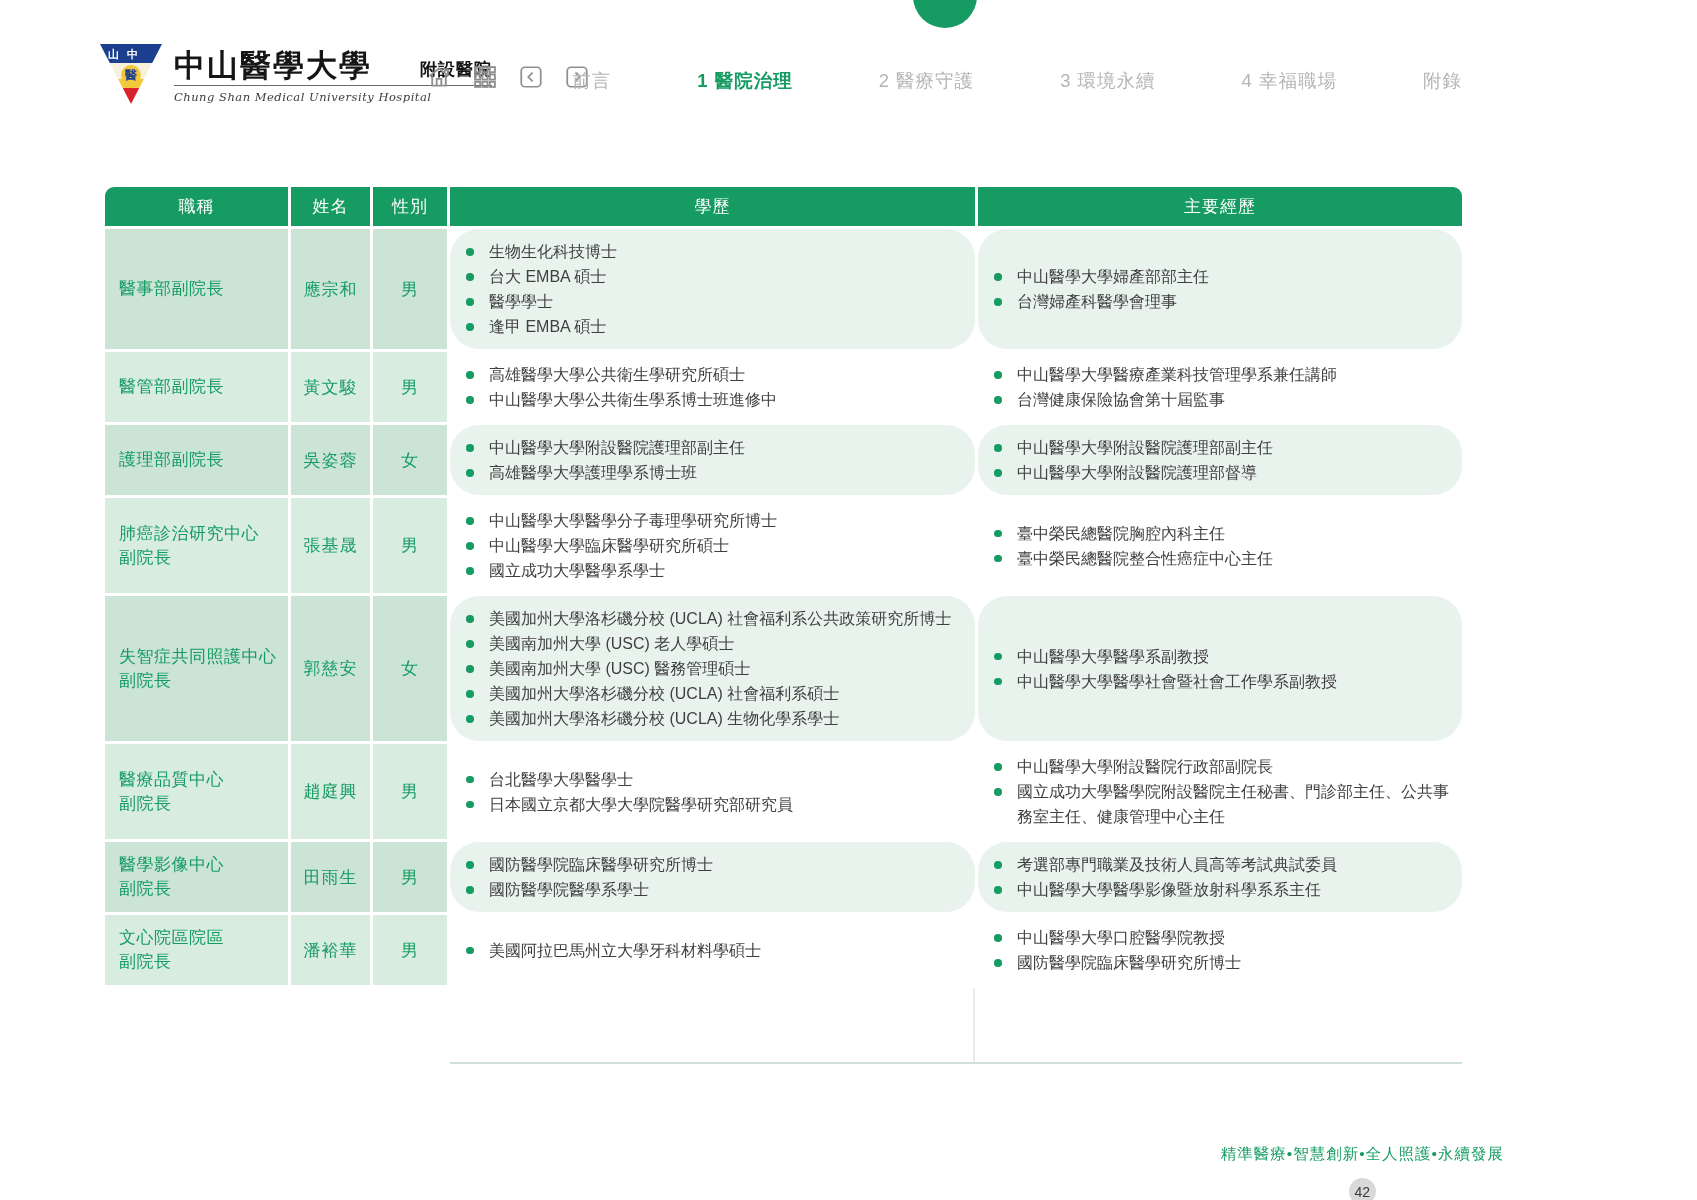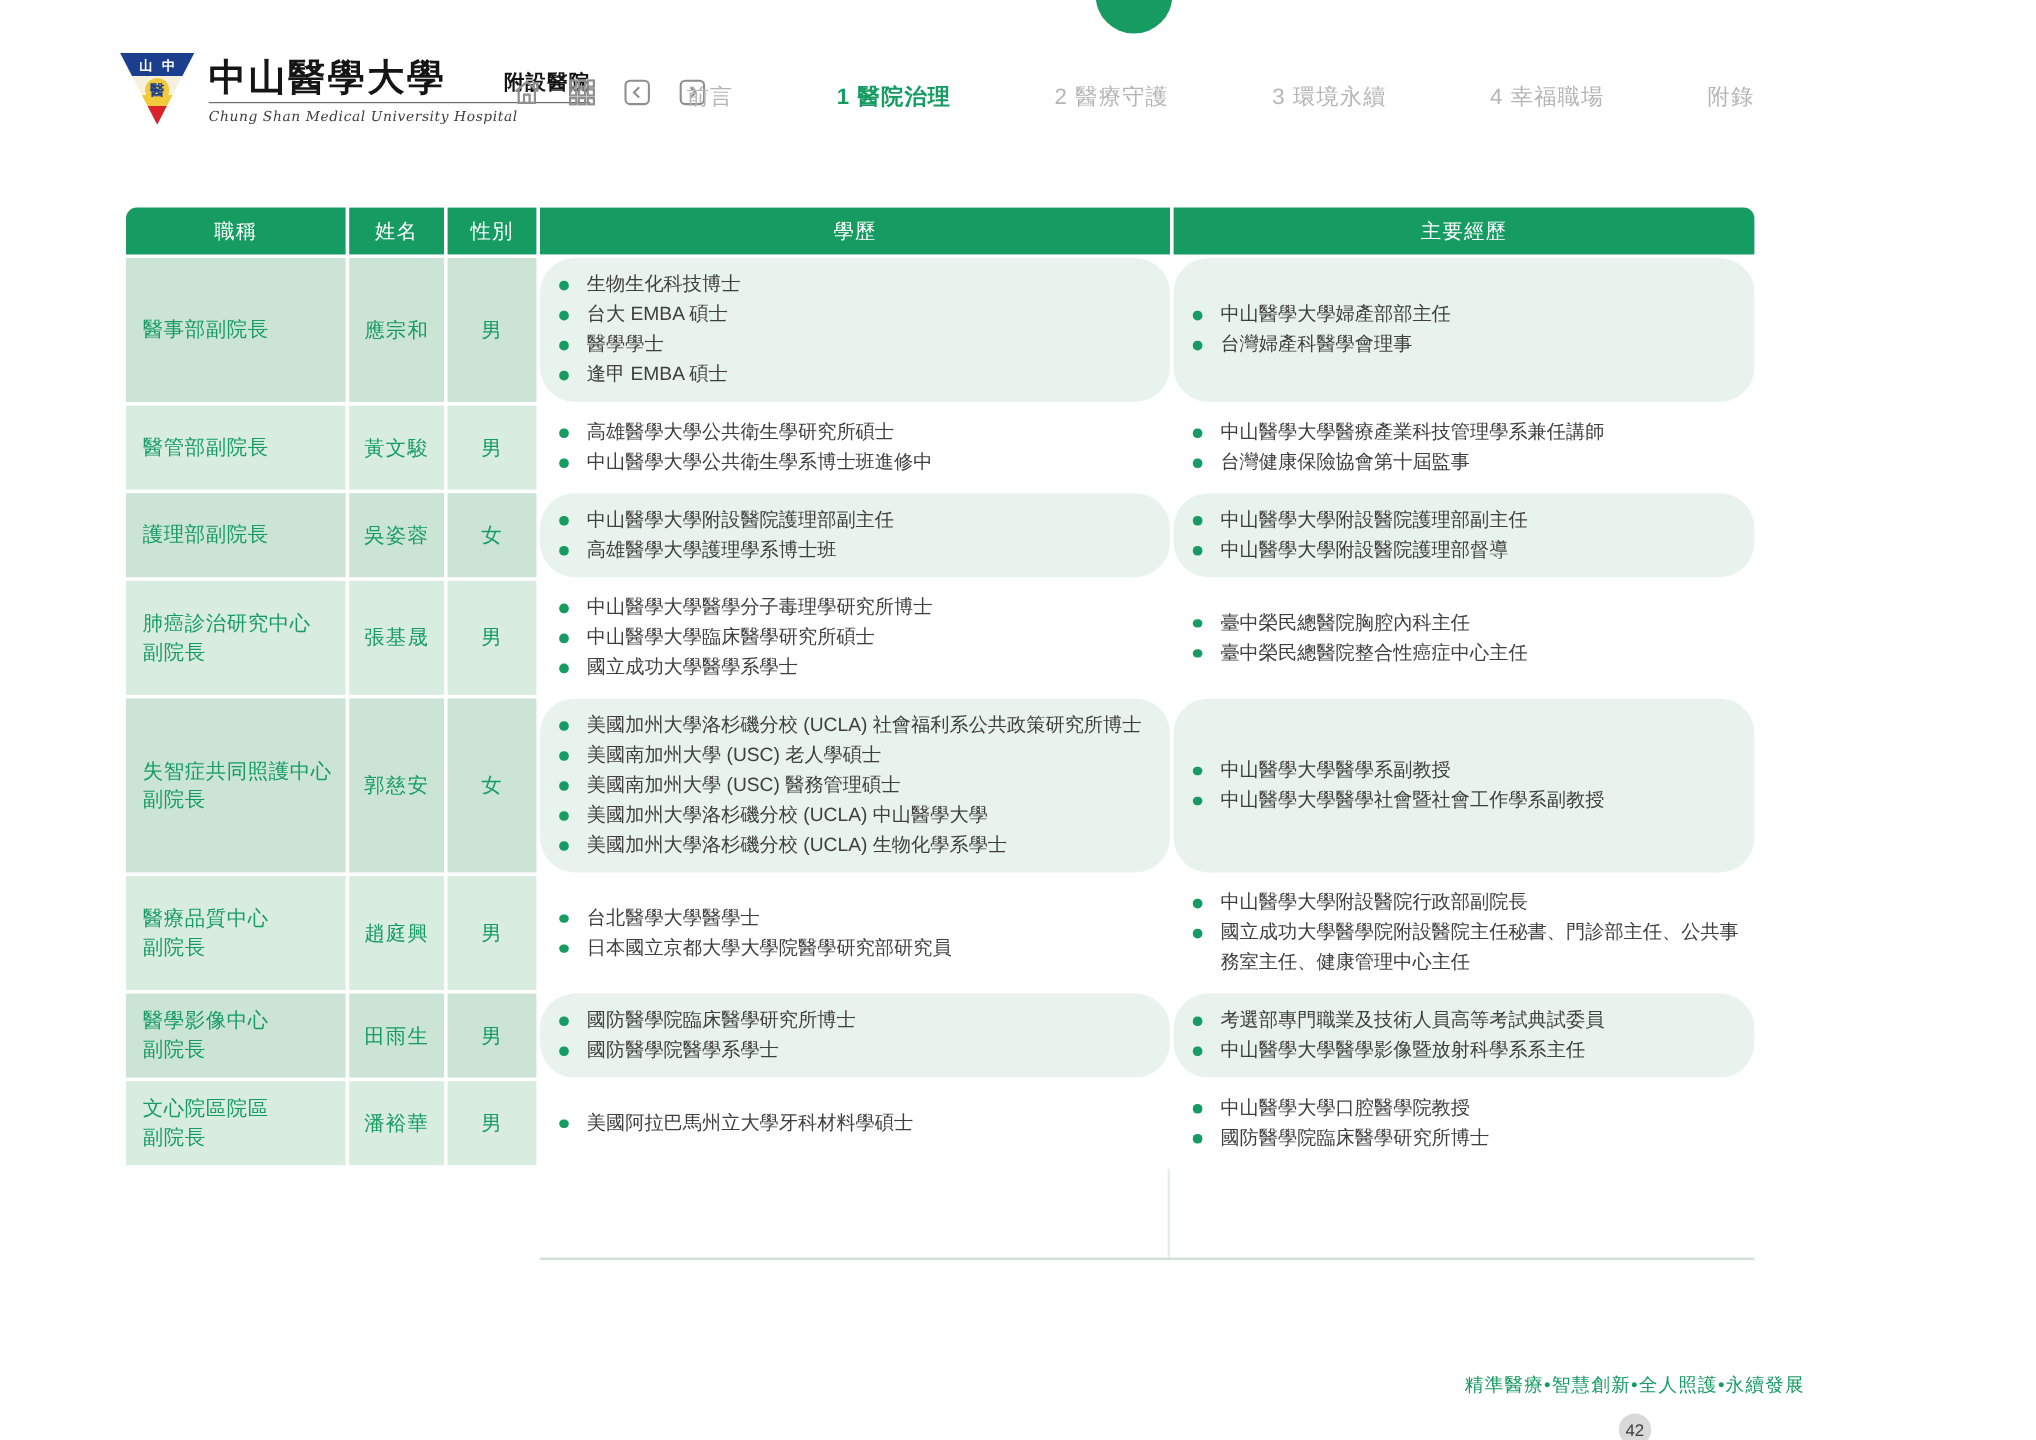--- a/index.html
+++ b/index.html
@@ -9,21 +9,21 @@
 
   
   .top-circle { position:absolute; left:913px; top:-36px; width:64px; height:64px;
     border-radius:50%; background:var(--accent,#169c62); }
 
   
   .logo { position:absolute; left:100px; top:44px; display:flex; align-items:flex-start; gap:12px; }
   .shield { width:62px; height:60px; position:relative; clip-path:polygon(0 0,100% 0,50% 100%);
     background:linear-gradient(180deg,#1c3e8e 0 32%,#f6f1dd 32% 58%,#f3c93c 58% 74%,#d8232a 74% 100%);
     border:0; }
-  .shield .st { position:absolute; top:3px; left:0; width:100%; text-align:center;
+  .shield .st { position:absolute; top:3px; left:0; width:100%; text-align:left;
     color:#fff; font-size:11px; letter-spacing:8px; padding-left:8px; font-weight:bold; }
   .shield .sm { position:absolute; top:21px; left:50%; transform:translateX(-50%);
     width:20px; height:20px; border-radius:50%; background:#f3c93c; color:#1c3e8e;
     font-size:12px; line-height:20px; text-align:center; font-weight:bold; }
   .logo-texts { padding-top:4px; }
   .logo-zh { font-family:"DejaVu Serif", serif; font-weight:bold; color:#151515;
     font-size:31px; line-height:34px; letter-spacing:2px; display:flex; align-items:flex-end; gap:8px; }
   .logo-zh .suffix { font-size:17px; line-height:26px; letter-spacing:1px;padding-left:40px; }
   .logo-en { margin-top:3px; border-top:1.5px solid #6b6b6b; padding-top:4px;
     font-family:"DejaVu Serif", serif; font-style:italic; font-size:11.5px; color:#3c3c3c; letter-spacing:0.5px; }
@@ -31,21 +31,21 @@
   .toolbar { position:absolute; left:424px; top:62px; display:flex; gap:16px; align-items:center; }
   .tool-btn { width:30px; height:30px; display:flex; align-items:center; justify-content:center; cursor:pointer; }
   .tool-btn svg { stroke:#8f8f8f; fill:none; stroke-width:1.6; }
 
   
   .main-nav { position:absolute; top:68px; right:235px; display:flex; gap:86px; align-items:center; }
   .nav-item { font-size:18.5px; color:var(--navinactive,#b5b5b5); letter-spacing:1px; cursor:pointer; white-space:nowrap; }
   .nav-item.active { color:var(--accent,#169c62); font-weight:bold; }
 
   
-  .tablewrap { position:absolute; left:105px; top:173px; width:1357px; }
+  .tablewrap { position:absolute; left:105px; top:187px; width:1357px; }
   .thead, .trow { display:grid; grid-template-columns:183px 79px 74px 525px 484px; column-gap:3px; }
   .thead { margin-bottom:3px; }
   .th { background:var(--accent,#169c62); color:#fff; font-size:17px; font-weight:500;
     height:39px; display:flex; align-items:center; justify-content:center; letter-spacing:1px; }
   .th:first-child { border-radius:9px 0 0 0; }
   .th:last-child { border-radius:0 9px 0 0; }
   .trow { margin-bottom:3px; }
   .td { min-height:64px; }
   .title-cell { display:flex; align-items:center; padding:8px 8px 8px 14px;
     color:var(--accent,#169c62); font-size:17px; font-weight:500; white-space:pre-line; line-height:24px; letter-spacing:0.5px; }
@@ -203,21 +203,21 @@
         </div>
         <div class="trow odd">
           <div class="td left title-cell">失智症共同照護中心
 副院長</div>
           <div class="td left name-cell">郭慈安</div>
           <div class="td left gender-cell">女</div>
           <div class="td right list-cell edu">
             <div class="li"><span class="dot"></span><span>美國加州大學洛杉磯分校 (UCLA) 社會福利系公共政策研究所博士</span></div>
             <div class="li"><span class="dot"></span><span>美國南加州大學 (USC) 老人學碩士</span></div>
             <div class="li"><span class="dot"></span><span>美國南加州大學 (USC) 醫務管理碩士</span></div>
-            <div class="li"><span class="dot"></span><span>美國加州大學洛杉磯分校 (UCLA) 中山醫學大學</span></div>
+            <div class="li"><span class="dot"></span><span>美國加州大學洛杉磯分校 (UCLA) 社會福利系碩士</span></div>
             <div class="li"><span class="dot"></span><span>美國加州大學洛杉磯分校 (UCLA) 生物化學系學士</span></div>
           </div>
           <div class="td right list-cell exp">
             <div class="li"><span class="dot"></span><span>中山醫學大學醫學系副教授</span></div>
             <div class="li"><span class="dot"></span><span>中山醫學大學醫學社會暨社會工作學系副教授</span></div>
           </div>
         </div>
         <div class="trow even">
           <div class="td left title-cell">醫療品質中心
 副院長</div>

